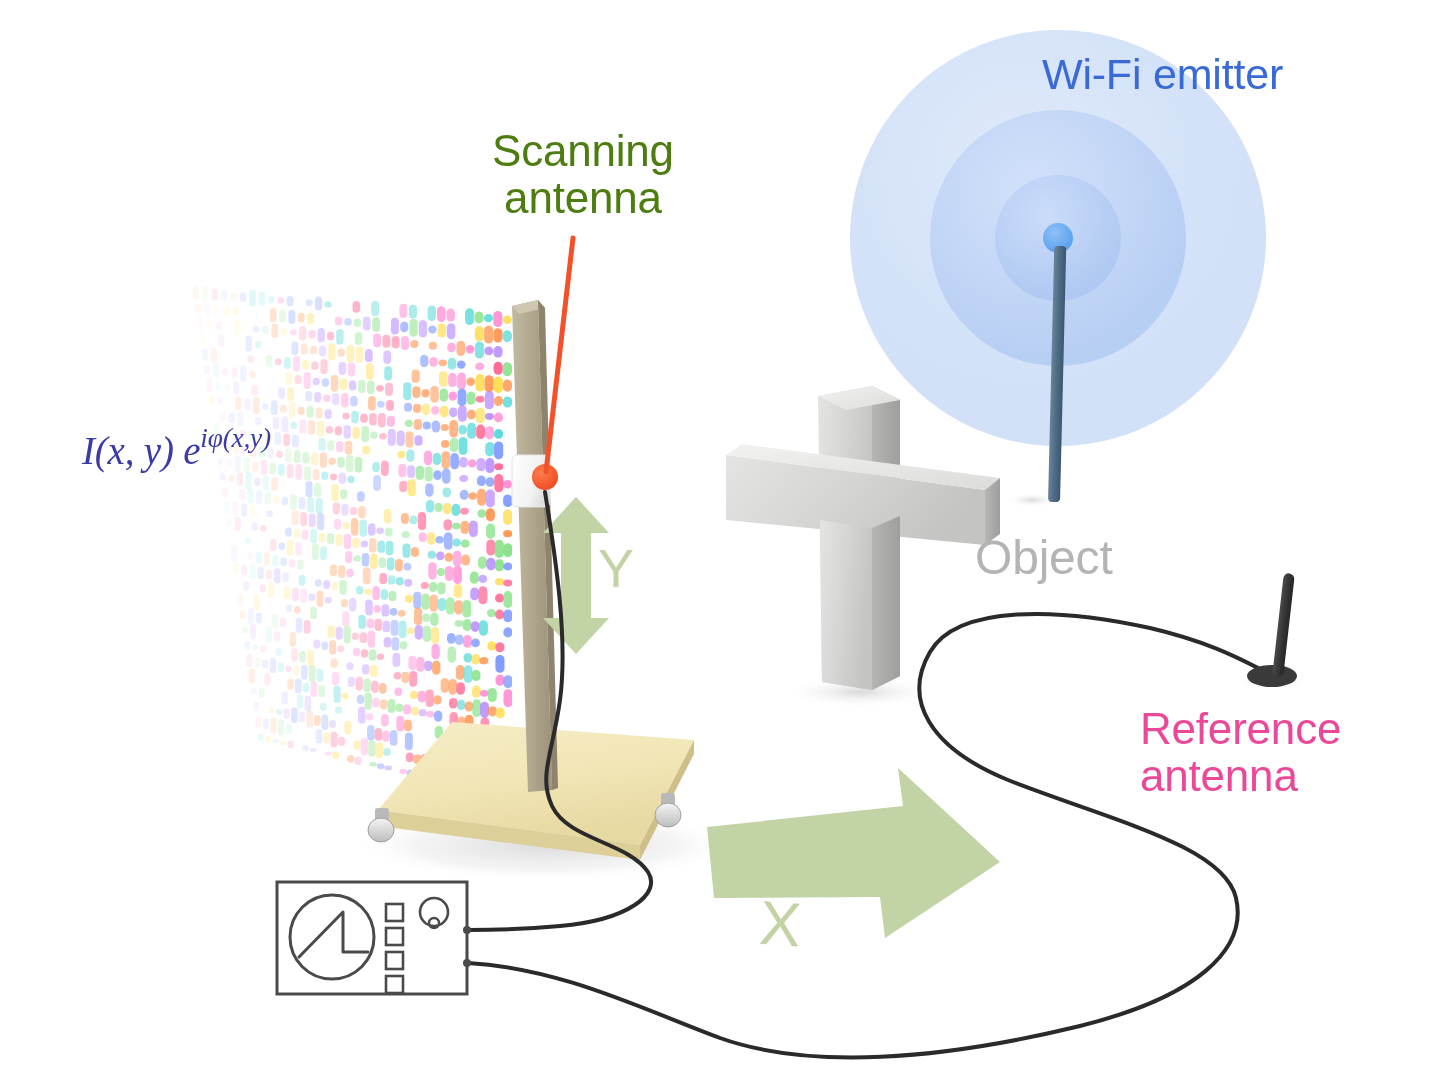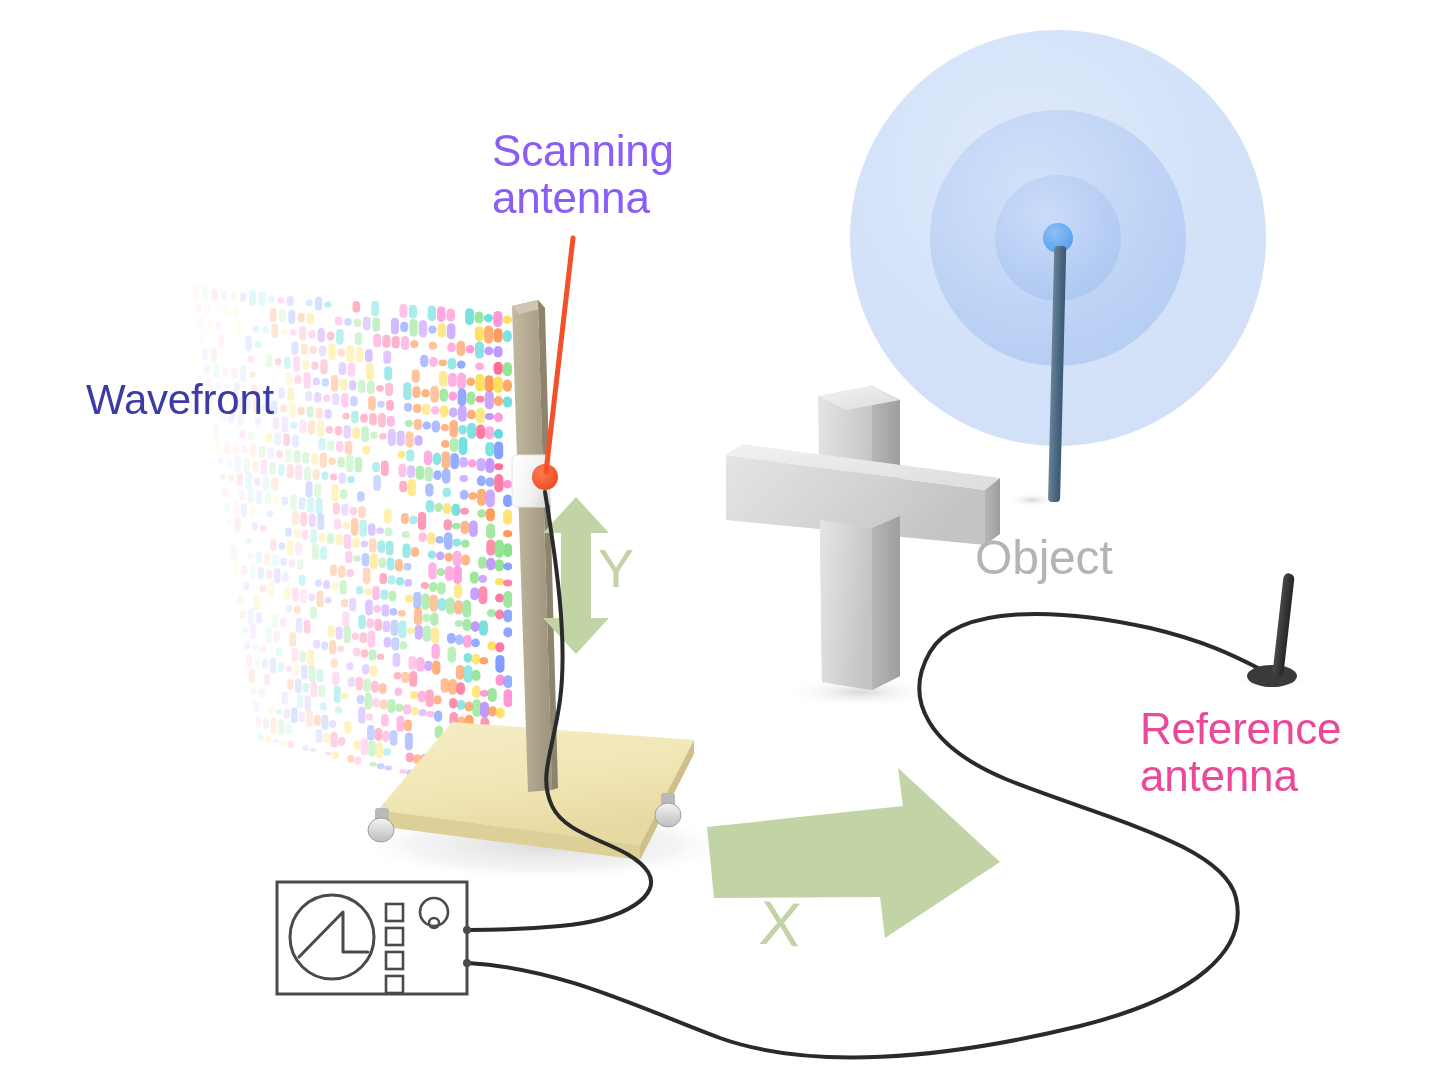--- a/index.html
+++ b/index.html
@@ -28,22 +28,23 @@
   }
   .lbl {
     position: absolute;
     white-space: pre;
     line-height: 1.06;
     letter-spacing: -0.2px;
   }
   #label-scanning-antenna {
     left: 492px; top: 128px;
     font-size: 44px;
-    color: #8b5cf6;
+    color: #4d7c0f;
     font-family: "Liberation Sans", sans-serif;
+    text-align: center;
   }
   #label-wifi-emitter {
     left: 1042px; top: 52px;
     font-size: 43px;
     color: #3a6ad6;
     font-family: "Liberation Sans", sans-serif;
   }
   #label-object {
     left: 975px; top: 533px;
     font-size: 48px;
@@ -1043,26 +1044,27 @@
       <circle cx="434" cy="923" r="5" fill="none" stroke="#4a4a4a" stroke-width="2.4"></circle>
 
       <circle cx="467" cy="930" r="4" fill="#4a4a4a"></circle>
       <circle cx="467" cy="963" r="4" fill="#4a4a4a"></circle>
     </g>
   </svg>
 
   <div class="lbl" id="label-scanning-antenna">Scanning
 antenna</div>
 
+  <div class="lbl" id="label-wifi-emitter">Wi-Fi emitter</div>
 
   <div class="lbl" id="label-object">Object</div>
 
   <div class="lbl" id="label-reference-antenna">Reference
 antenna</div>
 
-  <div class="lbl" id="label-wavefront-title">Wavefront</div>
-
+
+  <div class="lbl" id="label-wavefront-formula"><span class="up">I(x, y) e</span><span class="sup">iφ(x,y)</span></div>
 
   <div class="lbl" id="label-axis-y">Y</div>
 
   <div class="lbl" id="label-axis-x">X</div>
 
 </div>
 
 </body></html>

